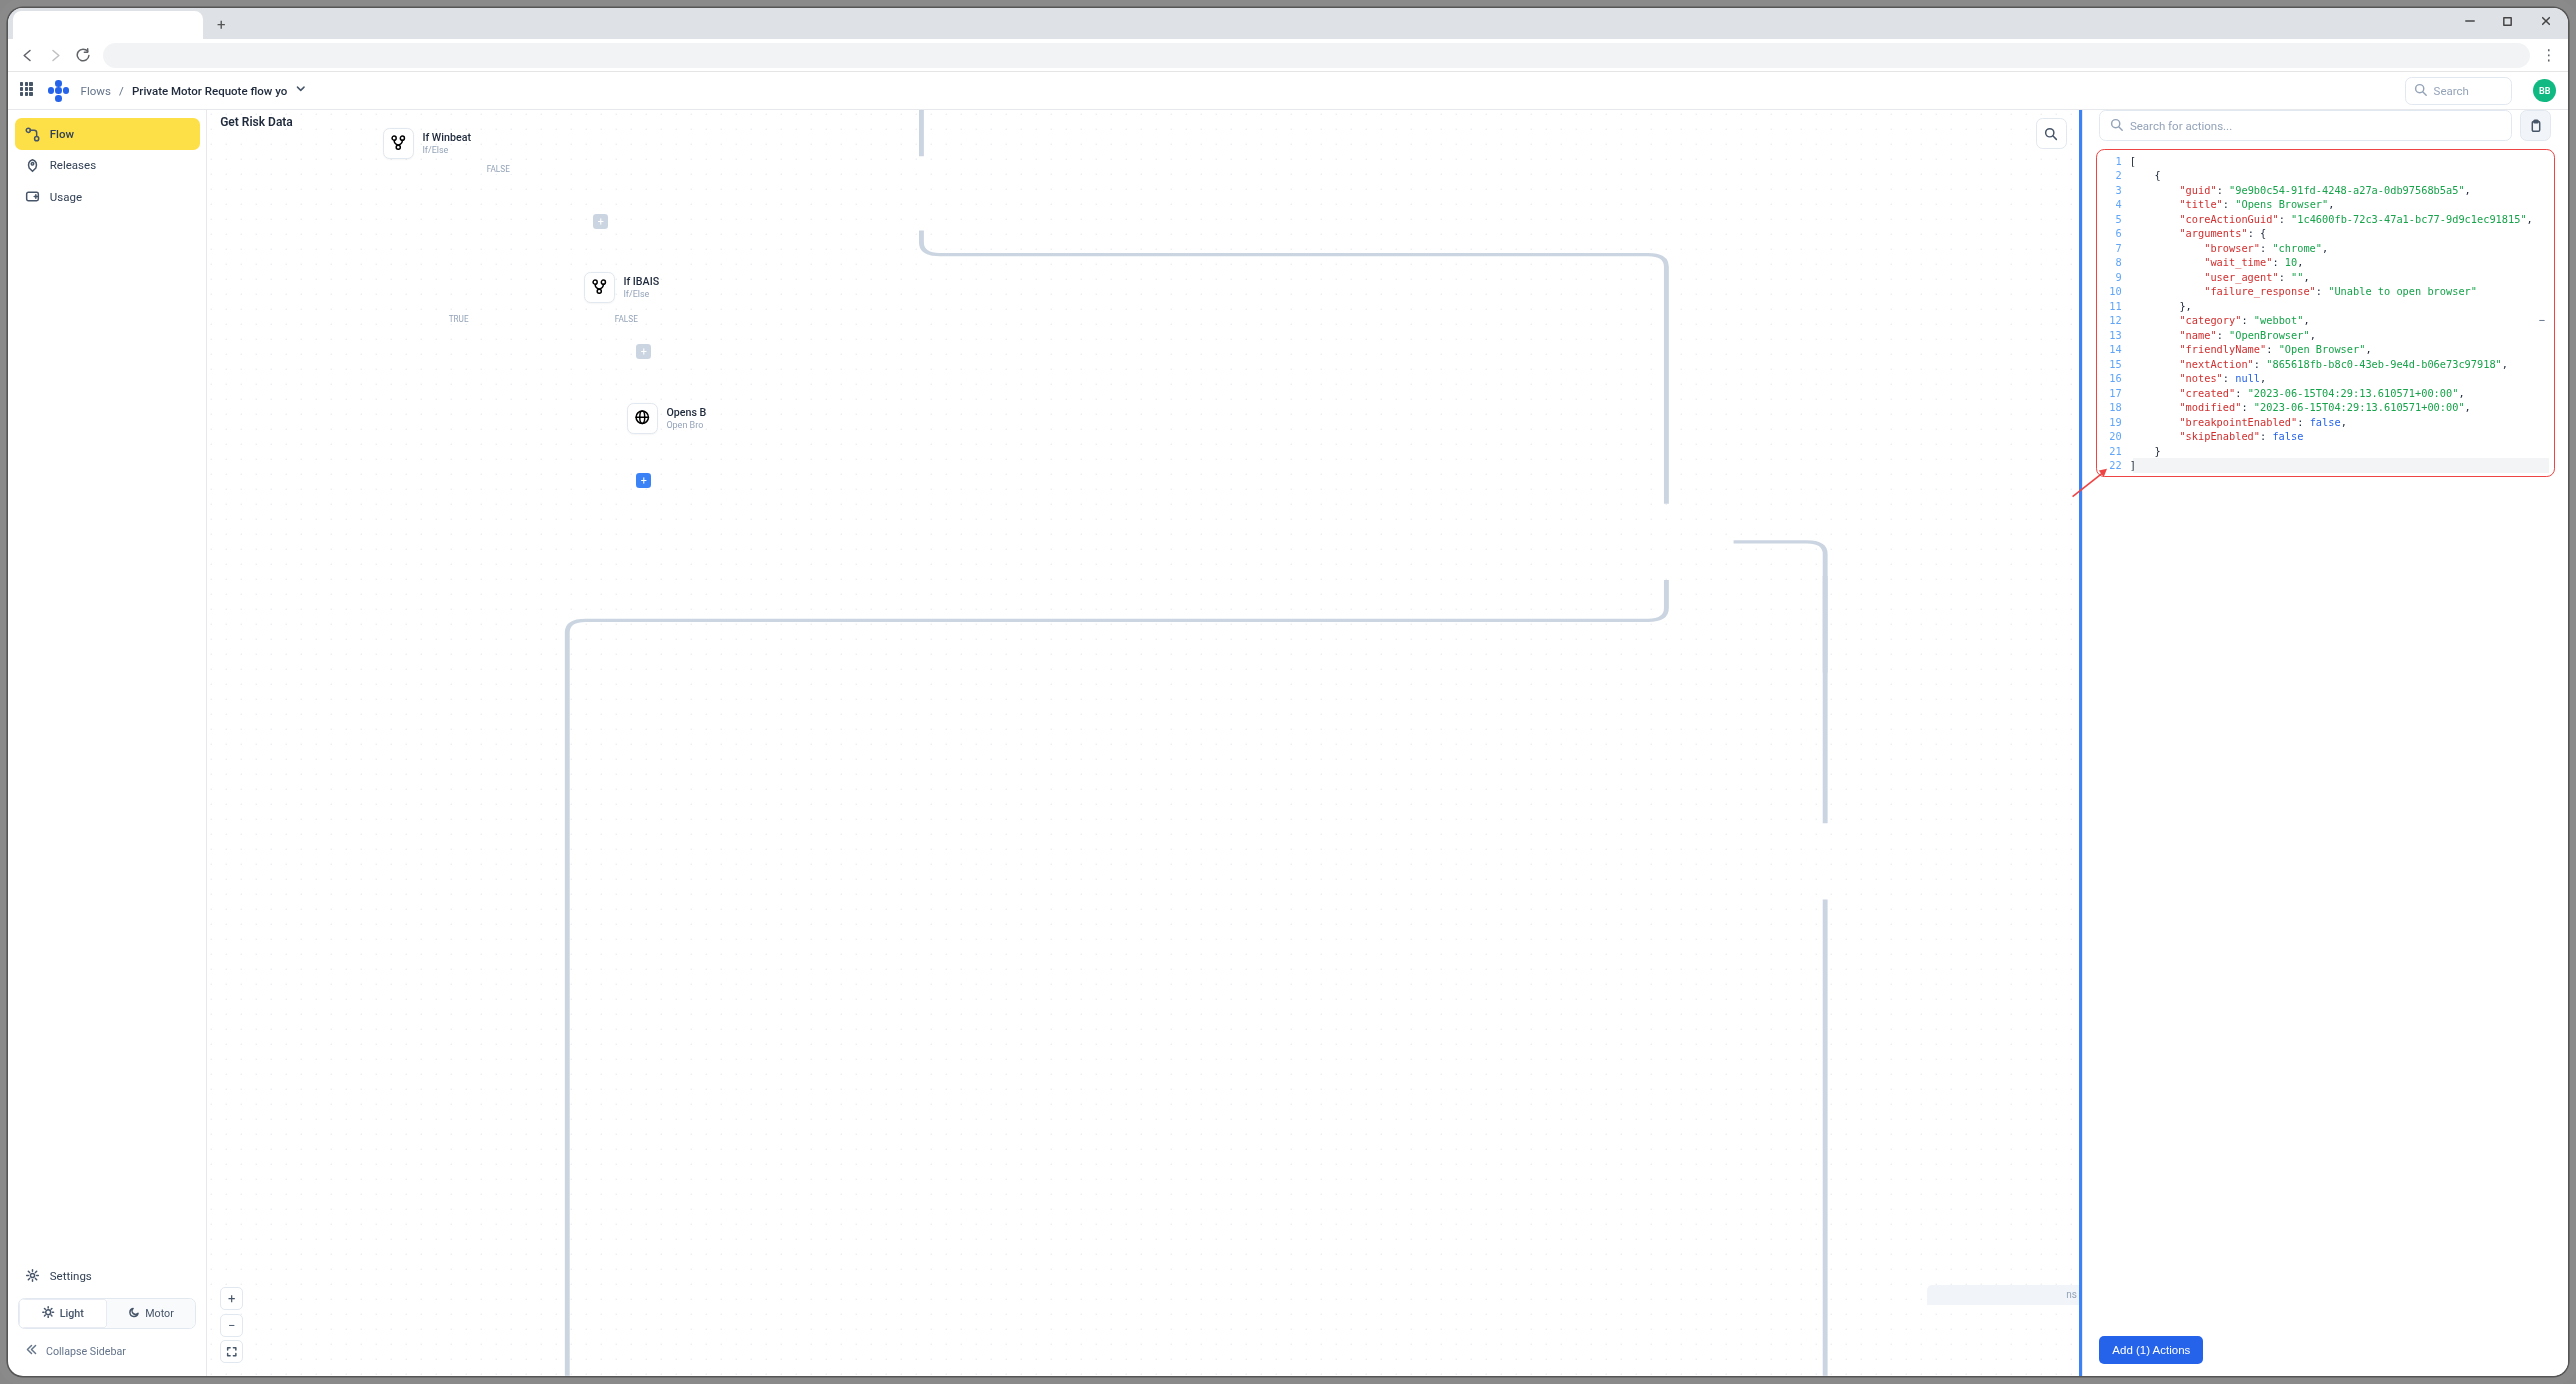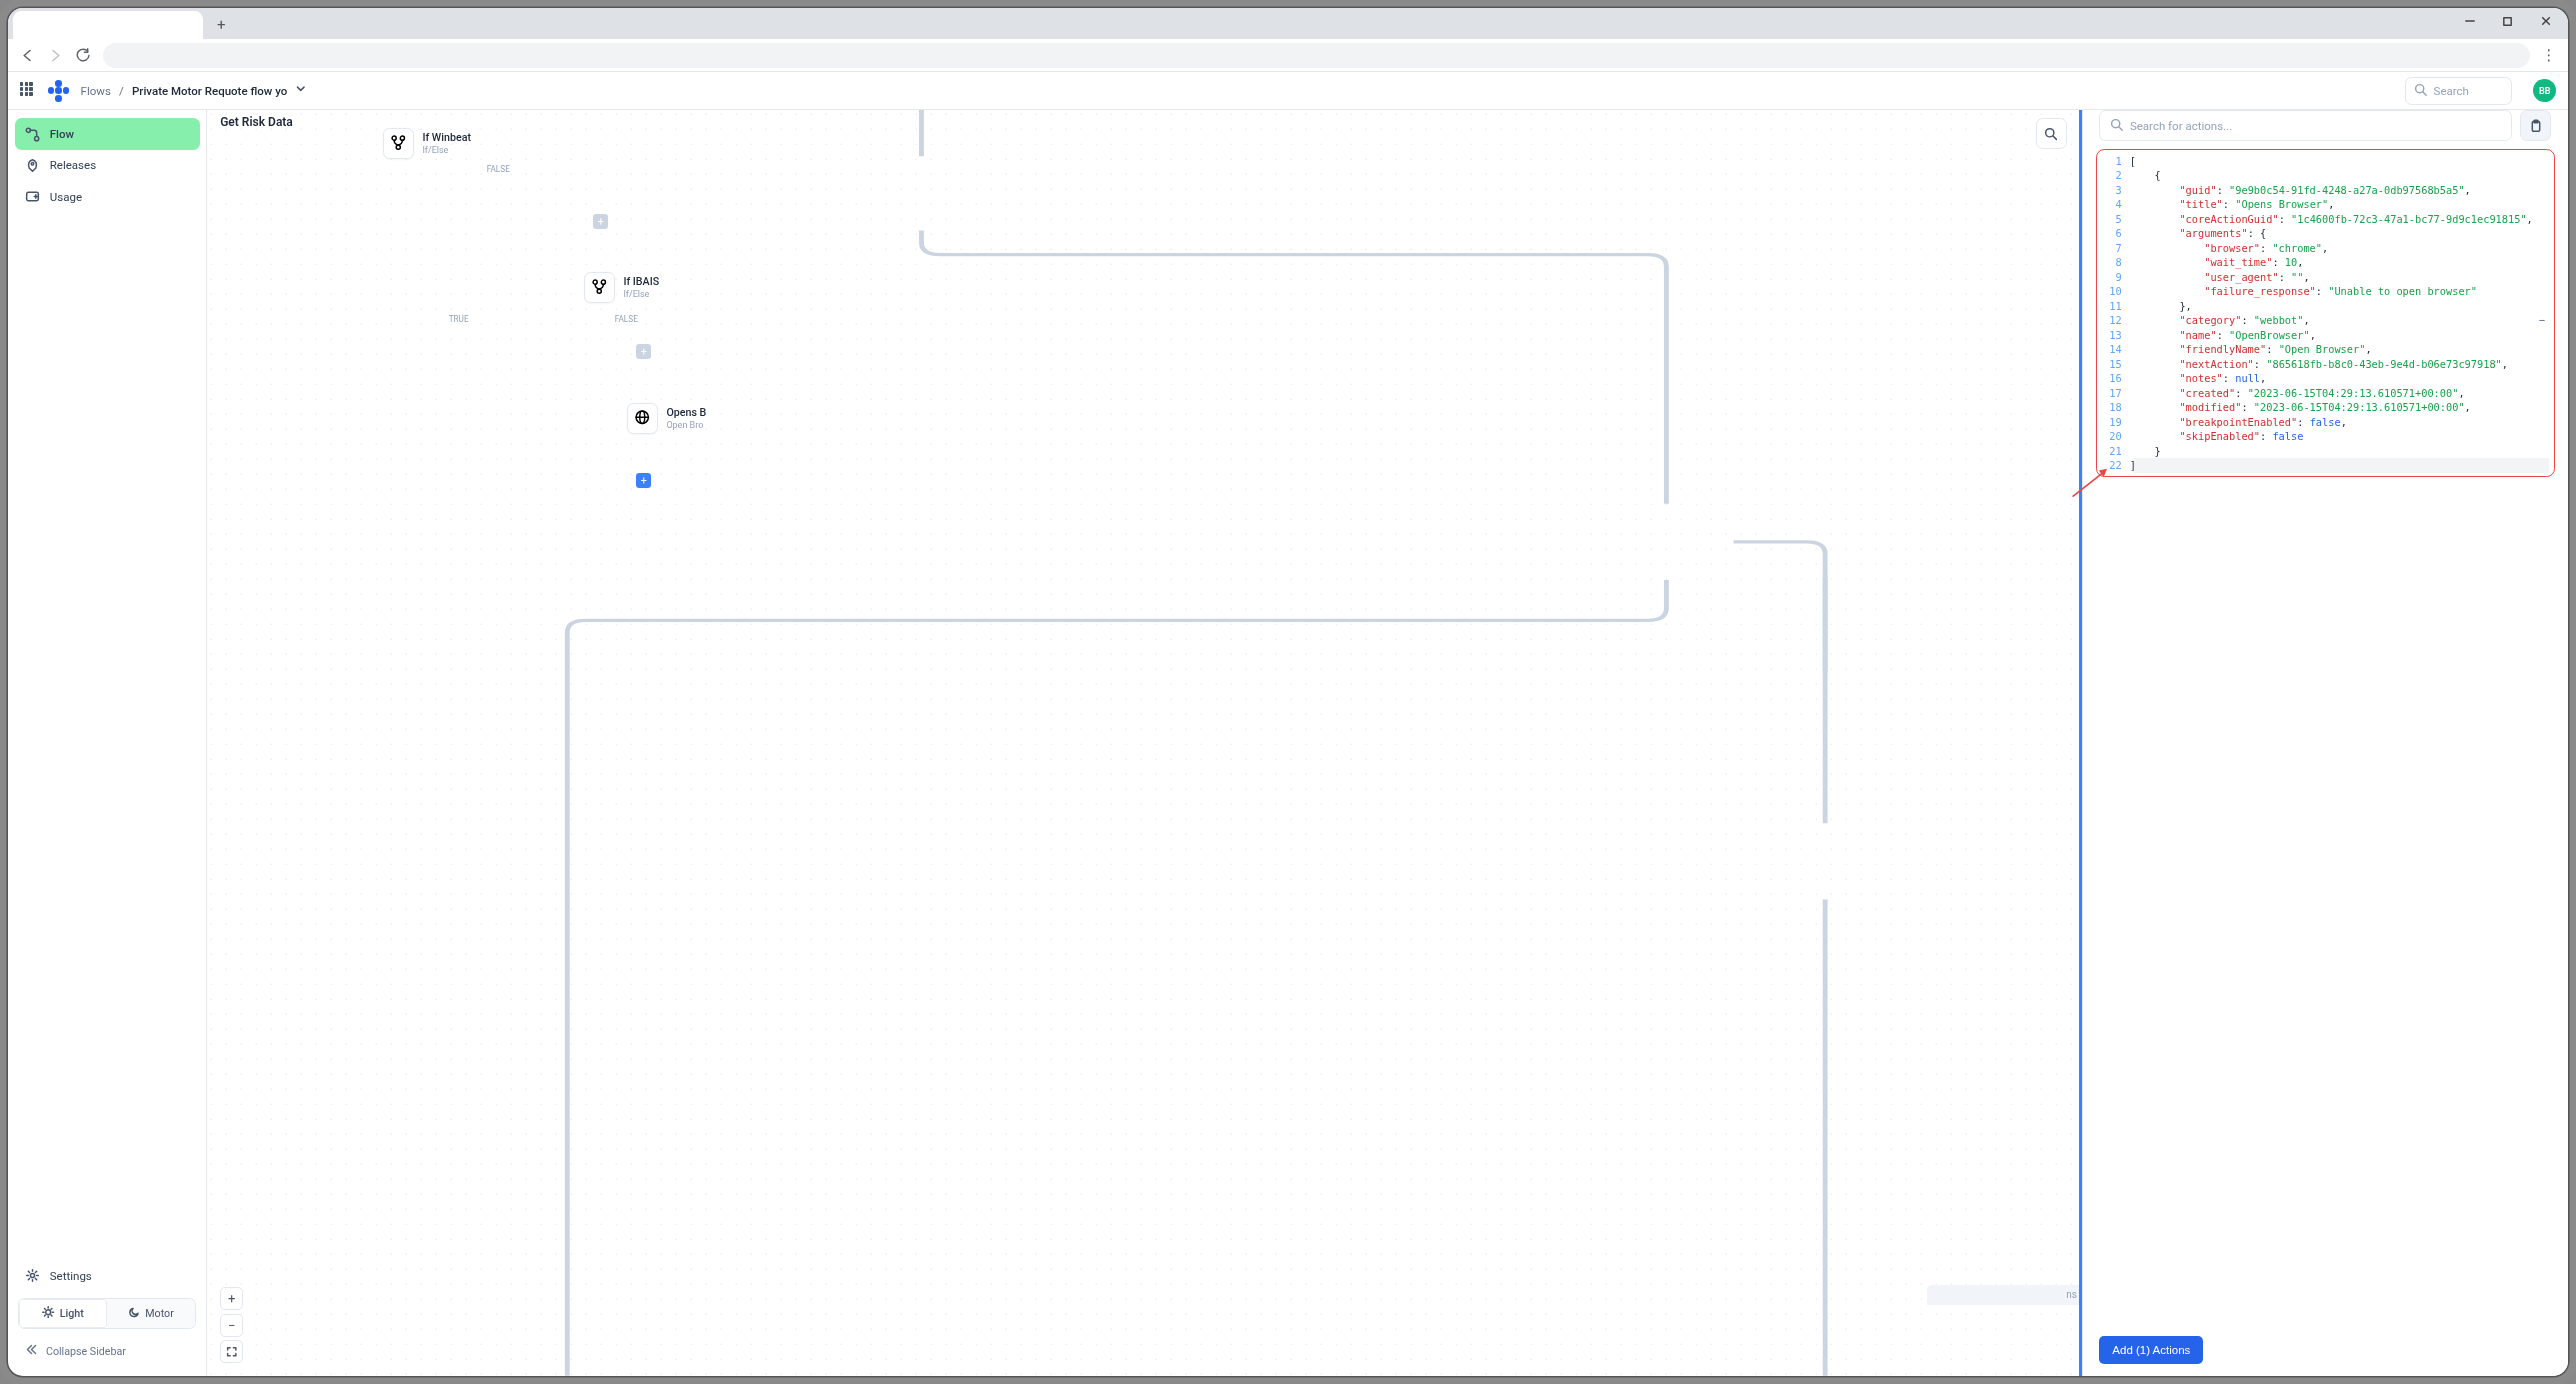--- a/index.html
+++ b/index.html
@@ -26,21 +26,21 @@
 .crumbs { display: flex; align-items: center; gap: 8.2px; font-size: 11.5px; color: #64748b; }
 .crumb-cur { color: #1e293b; font-weight: 500; }
 .crumb-chev { color: #475569; }
 .search-box { margin-left: auto; display: flex; align-items: center; gap: 6.6px; border: 0.8px solid #e2e8f0; border-radius: 6.6px; height: 28px; padding: 0 8.2px; width: 107px; color: #94a3b8; font-size: 11.5px; }
 .avatar { width: 23px; height: 23px; border-radius: 50%; background: #10b981; color: #fff; display: flex; align-items: center; justify-content: center; font-size: 9px; font-weight: 600; margin-left: 10px; }
 
 .app-body { flex: 1; display: flex; overflow: hidden; }
 
 .sidebar { width: 199px; border-right: 0.8px solid #e6e8eb; display: flex; flex-direction: column; padding: 8.2px 6.6px; }
 .side-item { display: flex; align-items: center; gap: 10px; padding: 8.2px 10px; border-radius: 6.6px; font-size: 11.5px; color: #334155; cursor: pointer; }
-.side-item.active { background: #86efac; font-weight: 500; }
+.side-item.active { background: #fde047; font-weight: 500; }
 .side-icon { width: 15px; height: 15px; display: flex; align-items: center; justify-content: center; color: #475569; }
 .side-bottom { margin-top: auto; }
 .theme-toggle { display: flex; border: 0.8px solid #e2e8f0; border-radius: 6.6px; margin: 6.6px 3.3px; overflow: hidden; }
 .theme-seg { flex: 1; display: flex; align-items: center; justify-content: center; gap: 5px; padding: 6.6px 0; font-size: 10.7px; color: #475569; cursor: pointer; }
 .theme-seg.active { background: #fff; box-shadow: 0 0 0 0.8px #e2e8f0 inset; border-radius: 4px; font-weight: 500; }
 .theme-seg:not(.active) { background: #f8fafc; }
 .collapse { display: flex; align-items: center; gap: 8.2px; padding: 8.2px 10px; color: #64748b; font-size: 10.7px; }
 
 .canvas { flex: 1; position: relative; background-image: radial-gradient(#d9dde3 0.8px, transparent 0.8px); background-size: 15px 15px; background-position: -3.3px -3.3px; overflow: hidden; }
 .canvas-title { position: absolute; left: 13px; top: 5px; font-size: 12px; font-weight: 600; color: #1e293b; }

